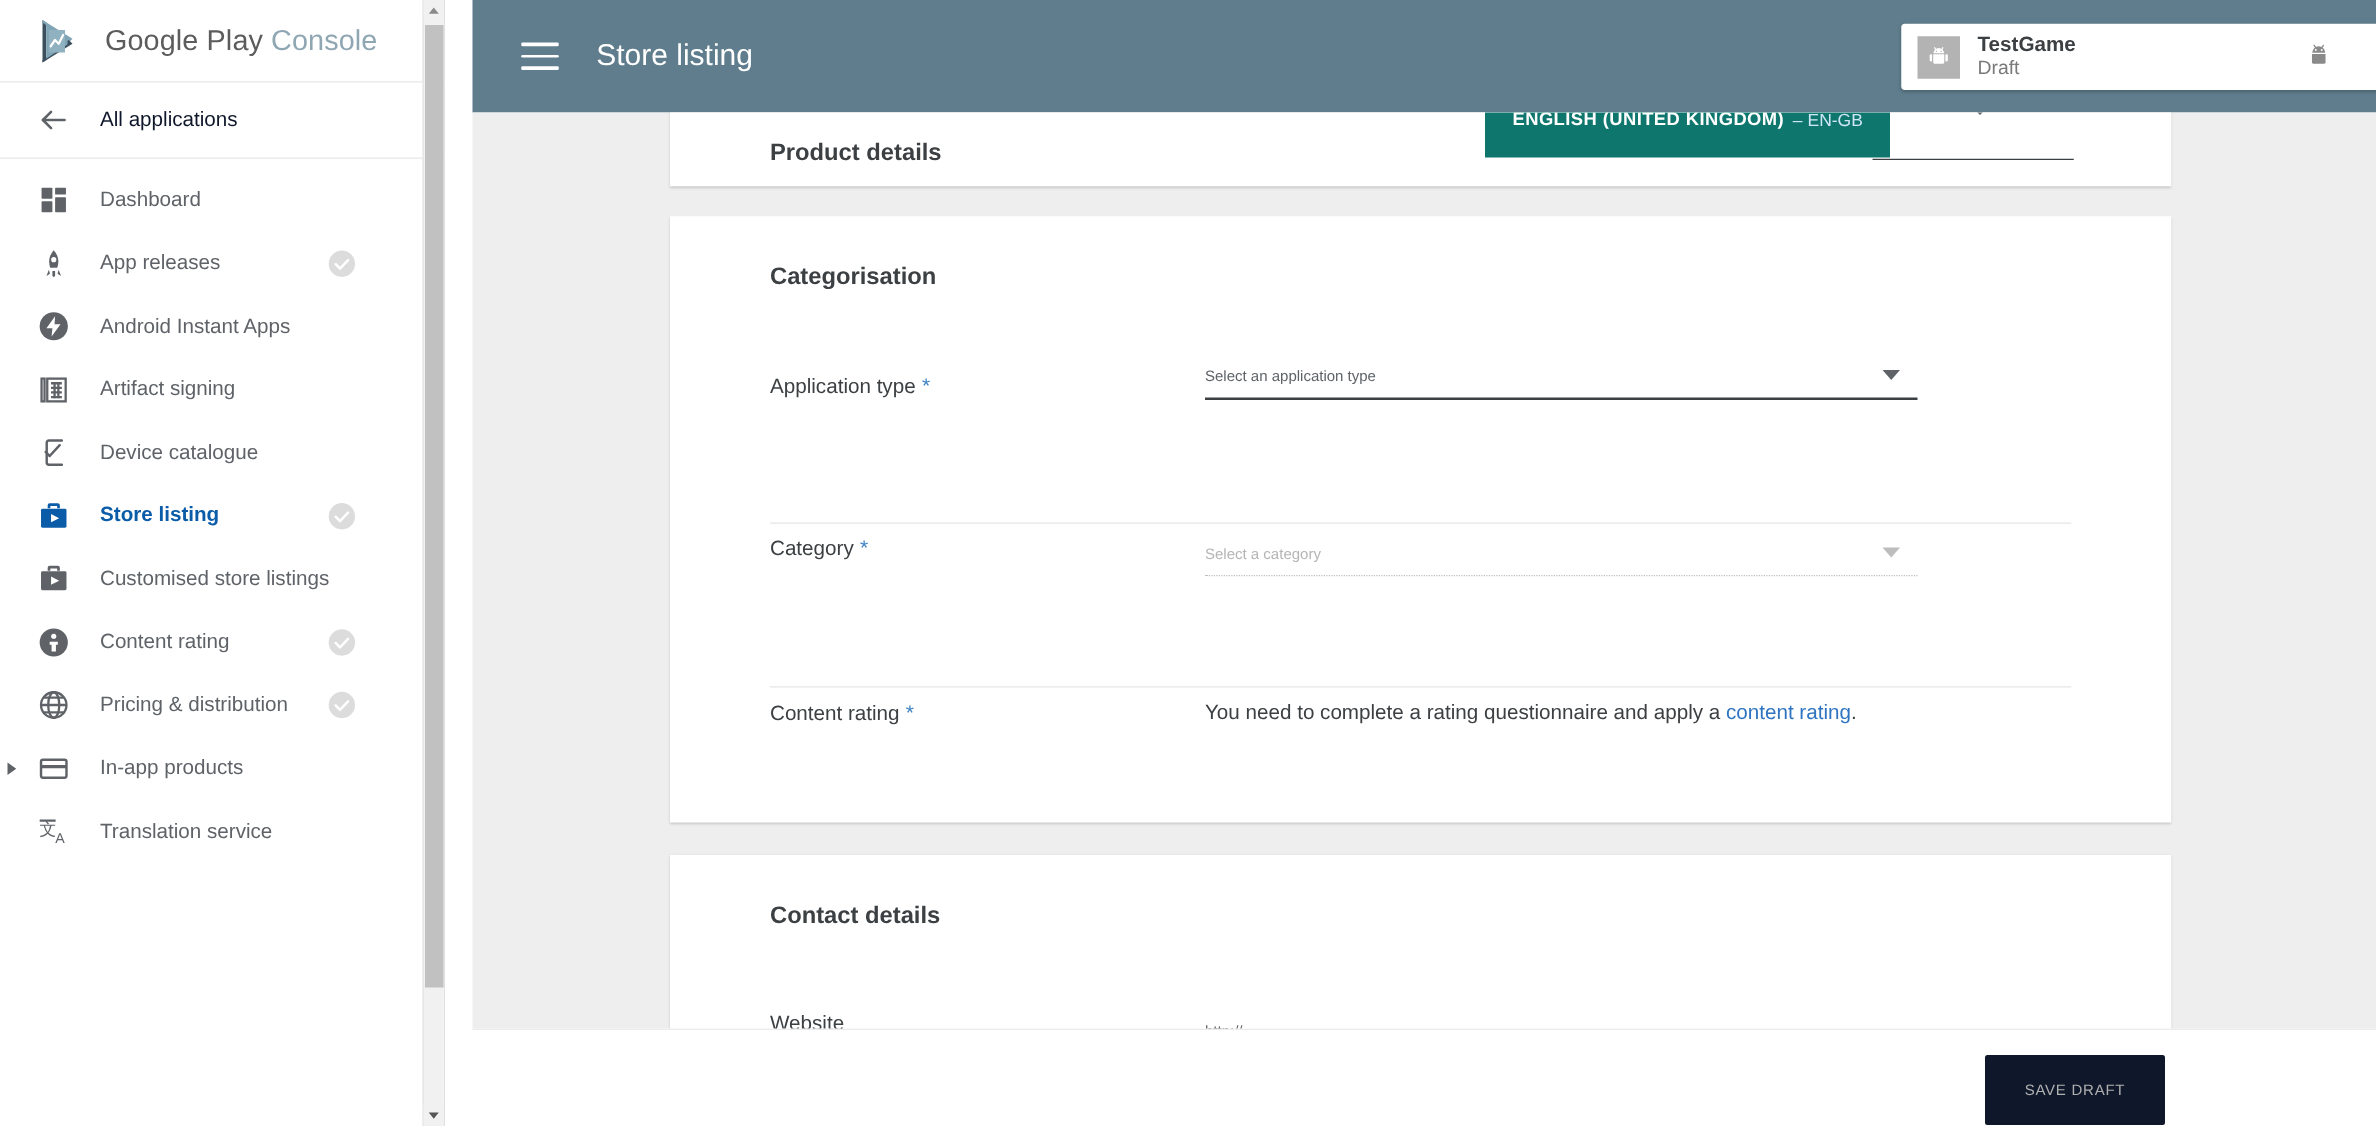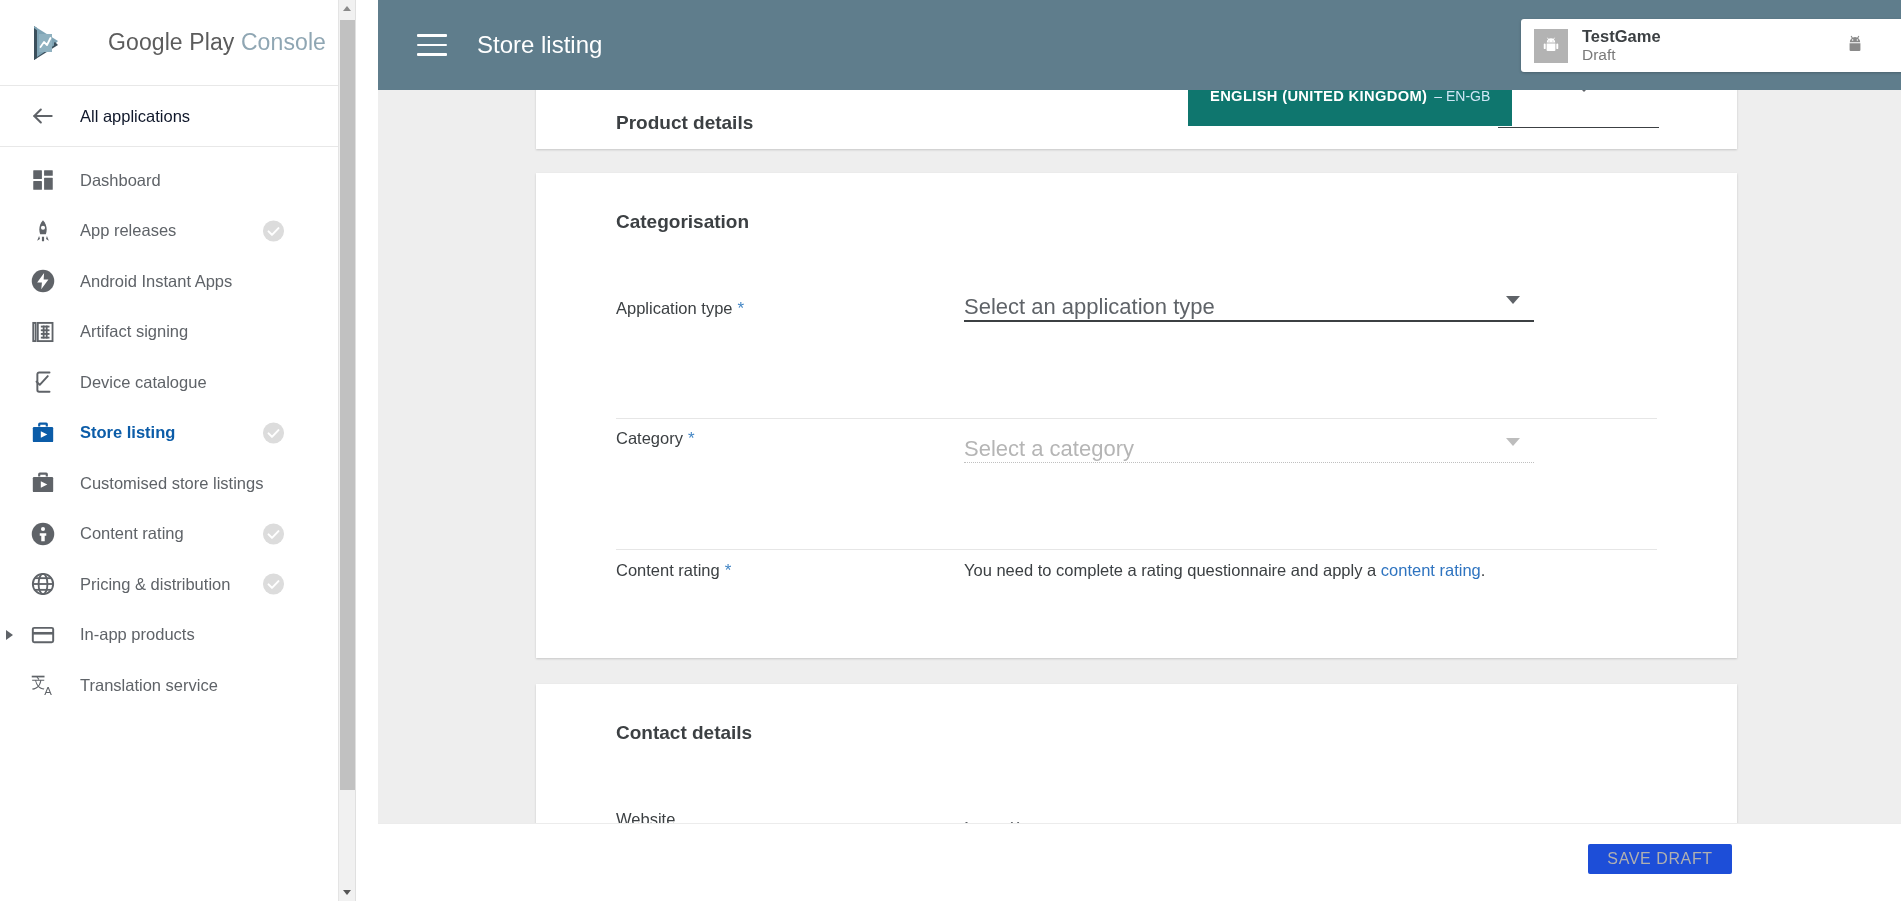--- a/index.html
+++ b/index.html
@@ -13,22 +13,22 @@
 
   
   .sidebar {
     position: absolute; left: 0; top: 0;
     width: 356px; height: 901px;
     background: #ffffff;
     border-right: 1px solid #e0e0e0;
     overflow: hidden;
   }
   .brand {
-    height: 86px; display: flex; align-items: center;
-    padding-left: 28px; border-bottom: 1px solid #e8e8e8; gap: 24px;
+    height: 66px; display: flex; align-items: center;
+    padding-left: 28px; border-bottom: 1px solid #e8e8e8;
   }
   .brand-logo { width: 42px; height: 42px; margin-right: 14px; flex: none; }
   .brand-text { font-size: 23px; letter-spacing: .1px; white-space: nowrap; }
   .brand-google { color: #5c5c5c; font-weight: 400; }
   .brand-console { color: #8fa6b3; font-weight: 400; }
 
   .allapps {
     height: 61px; display: flex; align-items: center;
     padding-left: 30px; border-bottom: 1px solid #e8e8e8;
     cursor: pointer;
@@ -169,21 +169,21 @@
   }
 
   .field-row { position: absolute; left: 0; width: 100%; }
   .field-label {
     position: absolute; left: 80px; font-size: 16.5px; color: #3c4043;
     white-space: nowrap;
   }
   .req { color: #4285c4; margin-left: 5px; font-size: 17px; }
   .field-ctrl { position: absolute; left: 428px; width: 570px; }
   .field-value {
-    font-size: 22px; color: #5f6368; 
+    font-size: 12px; color: #5f6368; padding-bottom: 10px;
   }
   .field-value.disabled { color: #b5b5b5; }
   .underline-solid { height: 1.6px; background: #3c4043; }
   .underline-dotted { height: 0; border-top: 1.6px dotted #c0c0c0; }
   .sel-caret {
     position: absolute; right: 14px; top: 2px;
     width: 0; height: 0;
     border-left: 7.5px solid transparent; border-right: 7.5px solid transparent;
     border-top: 8px solid #5f6368;
   }
@@ -194,25 +194,25 @@
   .static-text { font-size: 16.5px; color: #3c4043; }
   .static-text a { color: #2f74c0; text-decoration: none; }
 
   
   .bottombar {
     position: absolute; left: 378px; right: 0; bottom: 0; height: 78px;
     background: #ffffff; border-top: 1px solid #ececec;
   }
   .save-btn {
     position: absolute; right: 169px; top: 20px;
-    min-width: 144px; height: 30px;
-    background: #1d4ed8; color: #b0b0b0;
+    min-width: 144px; height: 56px;
+    background: #0f172a; color: #b0b0b0;
     border: none; border-radius: 2px;
     font-family: "Liberation Sans", sans-serif;
-    font-size: 16px; letter-spacing: .6px; cursor: default;
+    font-size: 12px; letter-spacing: .6px; cursor: default;
   }
 </style>
 </head>
 <body>
 
 <div id="app">
 
   <aside class="sidebar">
 
     <div class="brand">

